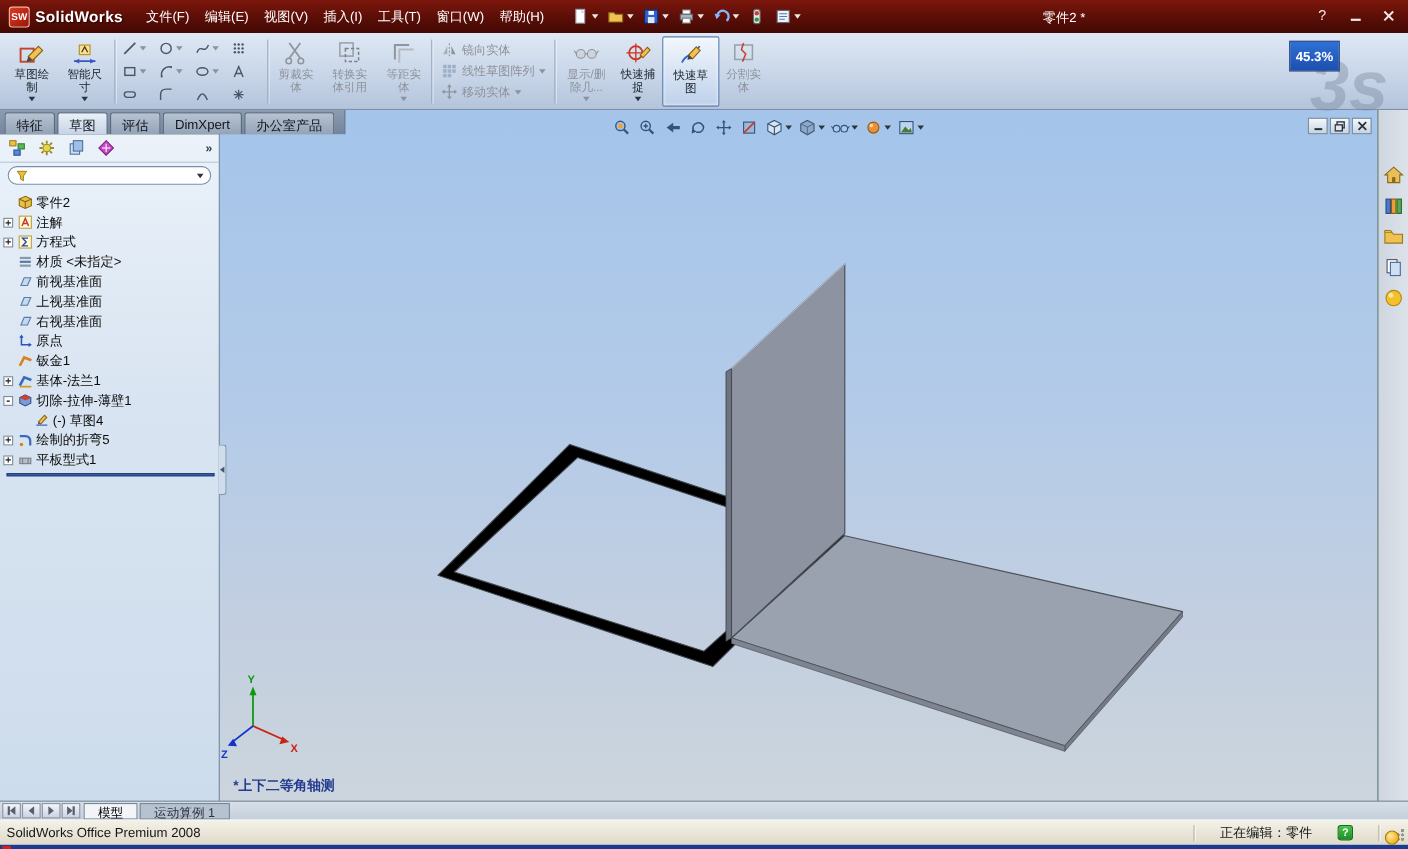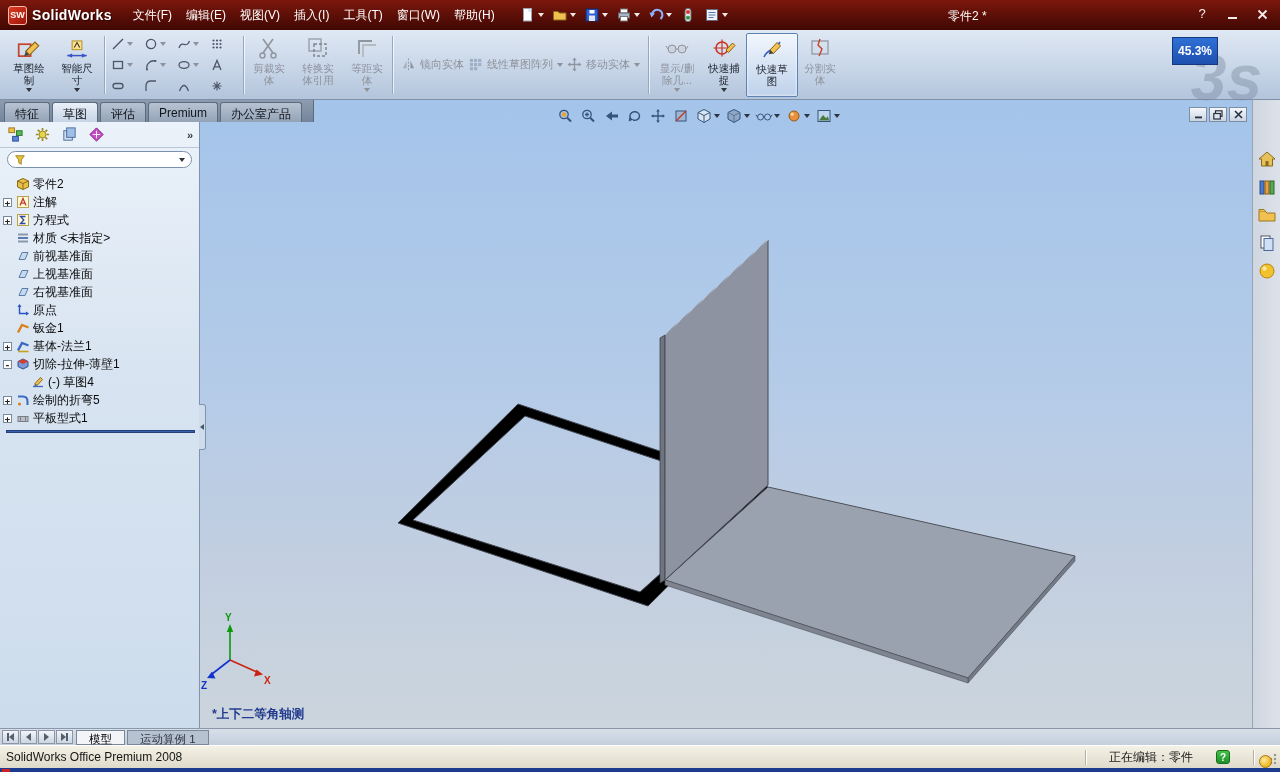--- a/index.html
+++ b/index.html
@@ -33,21 +33,21 @@
   .rbtn{width:48px;height:64px;display:flex;flex-direction:column;align-items:center;padding-top:2px;
     font-size:10.5px;line-height:12px;color:#19202a;cursor:default;flex:none}
   .rbtn .ricon{height:27px;display:flex;align-items:center;justify-content:center}
   .rlabel{white-space:nowrap}
   .rbtn.disabled{color:#8d929b}
   .rbtn .caret{margin-top:2px}
   .rbtn.active{background:linear-gradient(180deg,#f2f7fd,#bed1ea);border:1px solid #5d82b4;border-radius:2px;box-shadow:inset 0 0 3px #fff}
   .vsep{width:1px;height:58px;background:#97a7c0;margin:0 3px;box-shadow:1px 0 0 rgba(255,255,255,.7);flex:none}
   .egrid{display:grid;grid-template-columns:repeat(4,33px);grid-auto-rows:21px;align-content:center;flex:none}
   .ecell{display:flex;align-items:center;gap:2px;padding-left:3px;cursor:default}
-  .sgroup{display:flex;flex-direction:row;justify-content:center;gap:4px;padding:0 5px;flex:none}
+  .sgroup{display:flex;flex-direction:column;justify-content:center;gap:4px;padding:0 5px;flex:none}
   .srow{display:flex;align-items:center;gap:4px;font-size:11px;color:#8d929b;white-space:nowrap;cursor:default}
   .rec-badge{position:absolute;right:62px;top:7px;background:linear-gradient(#2f70d6,#1d4fae);color:#fff;
     font-size:12px;font-weight:bold;padding:6px 5px;border:1px solid #15377c;z-index:3}
   .watermark{position:absolute;right:18px;top:18px;font-size:64px;font-style:italic;font-weight:bold;
     color:rgba(120,132,156,.40);z-index:1;line-height:60px}
 
   
   .main{position:absolute;left:0;top:100px;width:1280px;height:628px;background:#14532d}
   .tabstrip{position:absolute;left:0;top:0;width:314px;height:22px;z-index:20;
     background:linear-gradient(180deg,#8d9cb0,#74859b);display:flex;align-items:flex-end;padding-left:4px;border-right:1px solid #5c6b7e}
@@ -443,21 +443,21 @@
     <span class="watermark">3s</span>
     <span class="rec-badge">45.3%</span>
   </div>
 
   <div class="main">
 
     <div class="tabstrip">
       <span class="ctab">特征</span>
       <span class="ctab active">草图</span>
       <span class="ctab">评估</span>
-      <span class="ctab">Premium</span>
+      <span class="ctab">DimXpert</span>
       <span class="ctab">办公室产品</span>
     </div>
 
     <div class="left-panel">
       <div class="panel-toolbar">
         <span class="pt-ico">
           <svg width="17" height="17" viewBox="0 0 18 18">
               <rect x="2" y="2" width="6" height="5" fill="#f0c040" stroke="#9a7a20"></rect>
               <rect x="10" y="5" width="6" height="5" fill="#58b858" stroke="#2a7a2a"></rect>
               <rect x="6" y="11" width="6" height="5" fill="#5888d8" stroke="#2a4a9a"></rect>

